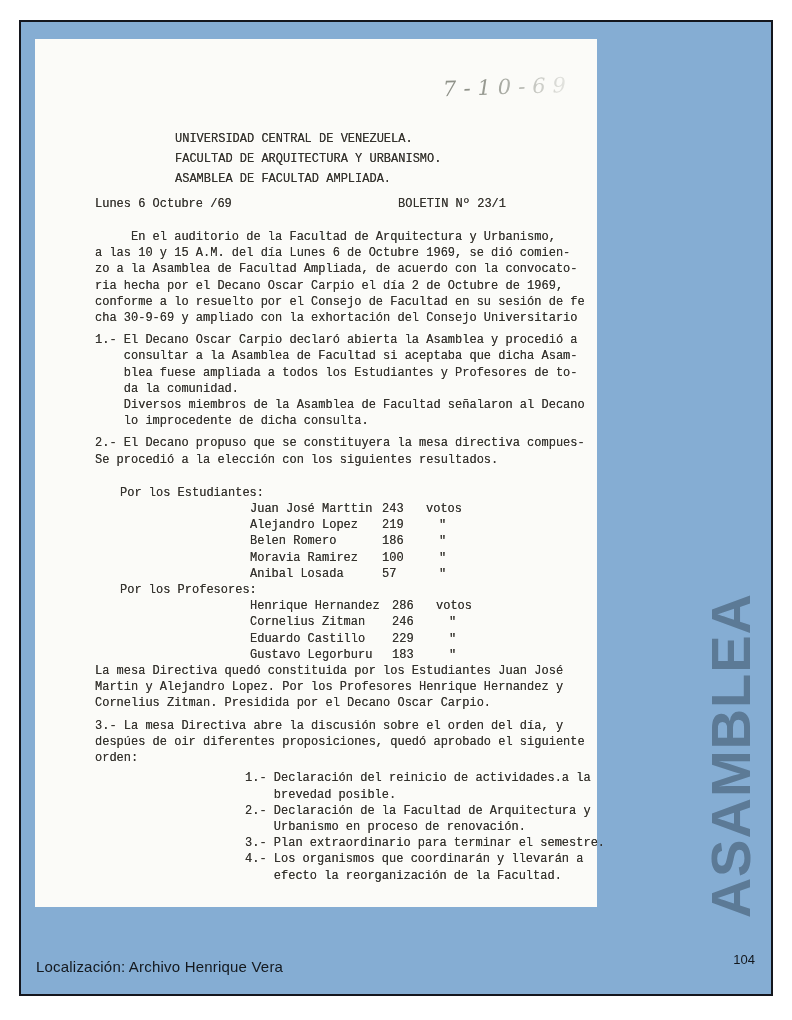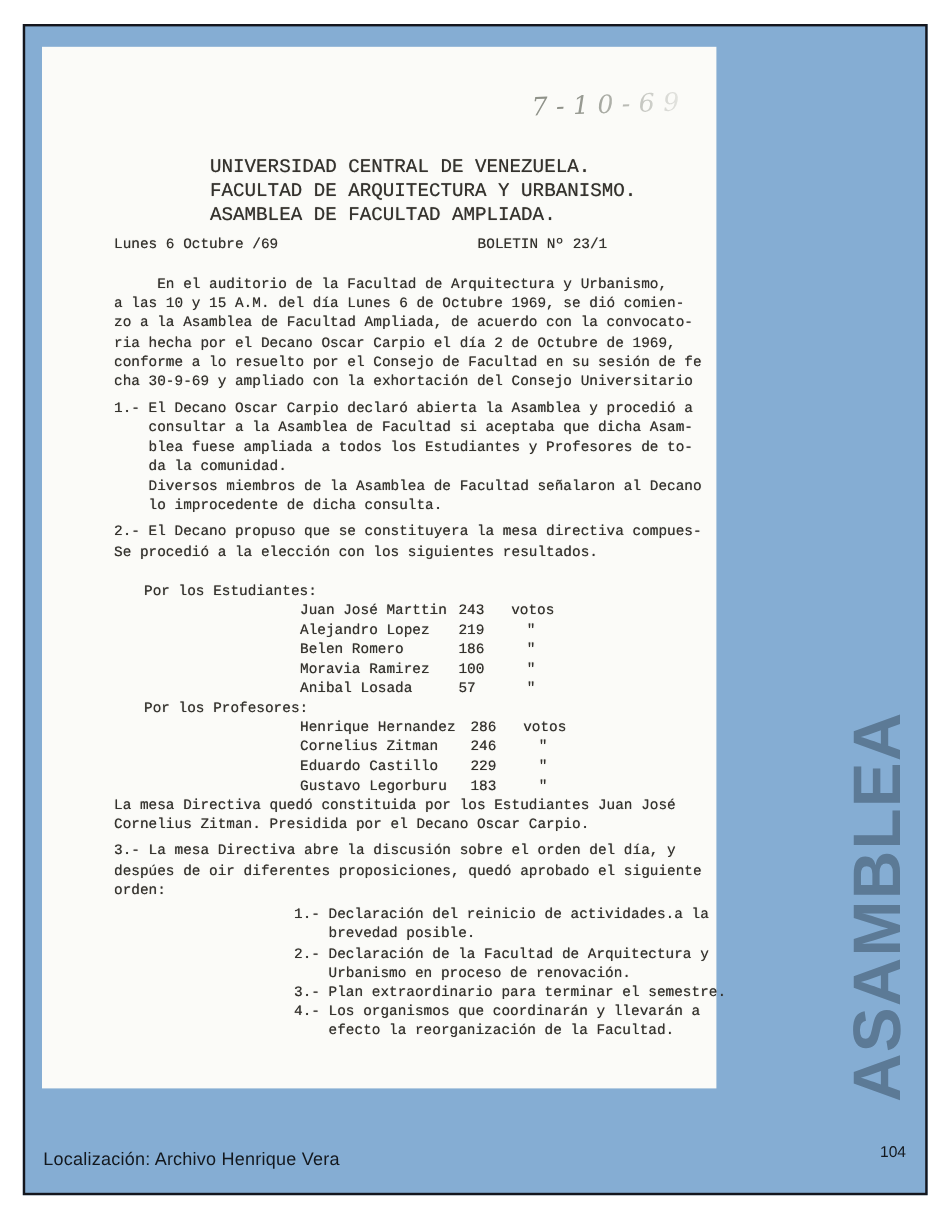--- a/index.html
+++ b/index.html
@@ -21,21 +21,21 @@
         color:#34322d; text-shadow:0 0 0.6px rgba(52,50,45,0.75); }
   .tline { white-space:pre; }
   .handwriting {
     position:absolute; left:408px; top:36px;
     font-family:"DejaVu Serif", serif; font-style:italic;
     font-size:21px; letter-spacing:7px; color:#5d6156; opacity:0.68;
     transform:rotate(-2deg);
     -webkit-mask-image:linear-gradient(90deg,#000 25%,rgba(0,0,0,0.22) 95%);
     mask-image:linear-gradient(90deg,#000 25%,rgba(0,0,0,0.22) 95%);
   }
-  .doc-header { position:absolute; left:140px; top:90px; font-size:16px; line-height:20px; }
+  .doc-header { position:absolute; left:140px; top:90px; font-size:12px; line-height:20px; }
   .date-row { position:absolute; left:60px; top:158px; width:470px; font-size:12px; }
   .bulletin { position:absolute; left:303px; top:0; }
   .doc-body { position:absolute; left:60px; top:190px; width:512px;
               font-size:12px; line-height:16.2px; }
   .sec { margin-bottom:6px; }
   .sec-tight { margin-bottom:17px; }
   .heading-indent { padding-left:25px; }
   .vtable { margin-left:155px; }
   .vrow { white-space:pre; }
   .vrow .name { display:inline-block; width:132px; }
@@ -120,20 +120,21 @@
 
         <div class="vtable prof">
             <div class="vrow"><span class="name">Henrique Hernandez</span><span class="votes">286</span><span class="unit">votos</span></div>
             <div class="vrow"><span class="name">Cornelius Zitman</span><span class="votes">246</span><span class="unit q">"</span></div>
             <div class="vrow"><span class="name">Eduardo Castillo</span><span class="votes">229</span><span class="unit q">"</span></div>
             <div class="vrow"><span class="name">Gustavo Legorburu</span><span class="votes">183</span><span class="unit q">"</span></div>
           </div>
 
         <div class="sec">
             <div class="tline">La mesa Directiva quedó constituida por los Estudiantes Juan José</div>
+            <div class="tline">Martin y Alejandro Lopez. Por los Profesores Henrique Hernandez y</div>
             <div class="tline">Cornelius Zitman. Presidida por el Decano Oscar Carpio.</div>
           </div>
 
         <div class="item3">
             <div class="tline">3.- La mesa Directiva abre la discusión sobre el orden del día, y</div>
             <div class="tline">despúes de oir diferentes proposiciones, quedó aprobado el siguiente</div>
             <div class="tline">orden:</div>
           </div>
 
         <div class="agenda">

